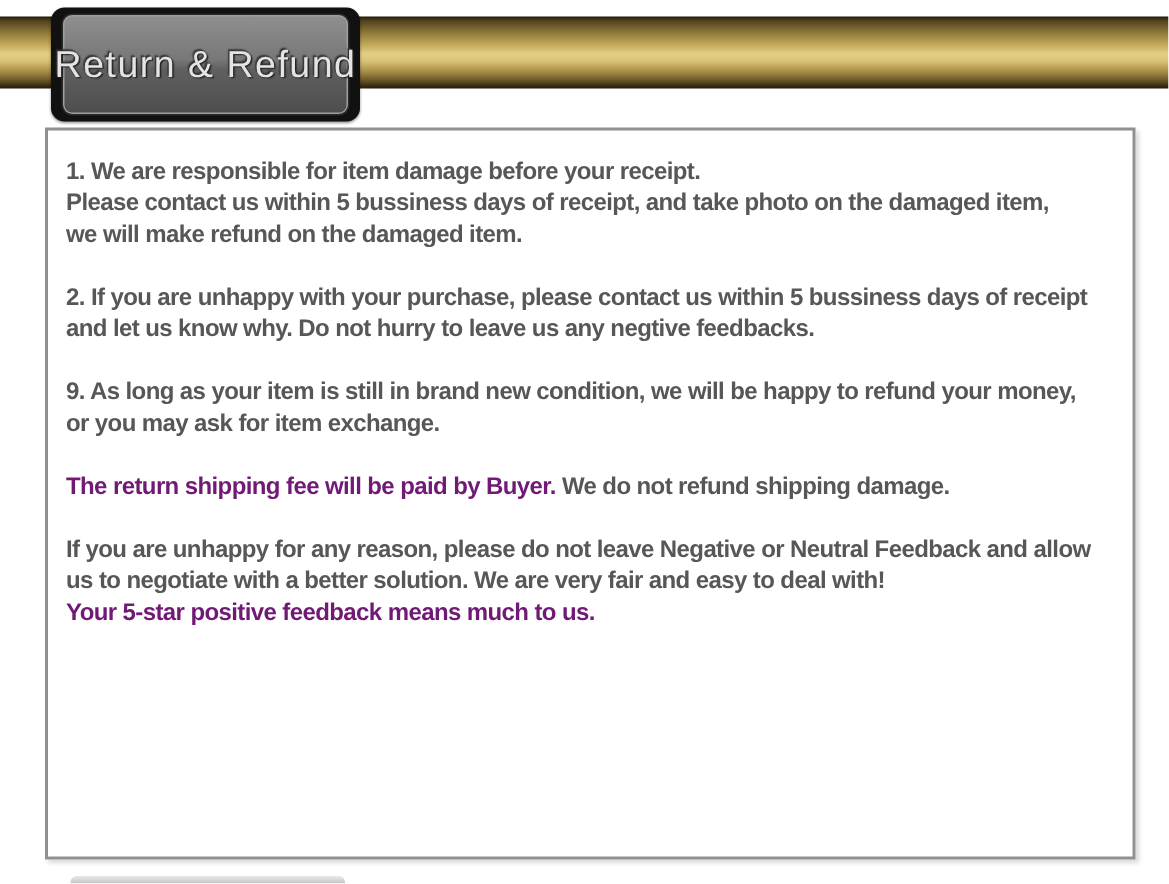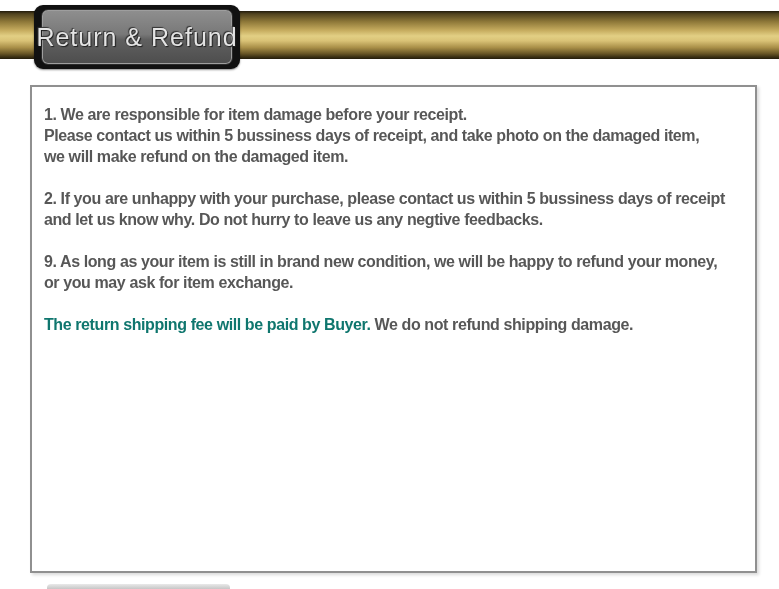--- a/index.html
+++ b/index.html
@@ -17,21 +17,21 @@
     width:779px; height:48px;
     background:linear-gradient(to bottom,
       #211a0b 0%, #51431f 6%, #8d7738 22%, #c5ab5e 40%,
       #e2cf84 52%, #d9c276 62%, #a98f48 76%, #6d5a28 88%,
       #3a2f13 96%, #231c0b 100%);
   }
 
   
   .banner-tag {
     position:absolute; left:34px; top:5px;
-    width:206px; height:64px;
+    width:206px; height:76px;
     background:#111111;
     border-radius:9px;
     box-shadow:0 1px 2px rgba(0,0,0,0.45);
   }
   .banner-inner {
     position:absolute; left:7px; right:7px; top:4px; bottom:4px;
     border-radius:7px;
     border:1px solid #2a2a2a;
     background:linear-gradient(to bottom, #8f8f8f 0%, #787878 45%, #606060 55%, #4d4d4d 100%);
     box-shadow:inset 0 0 0 1px #9e9e9e;
@@ -58,21 +58,21 @@
     font-weight:bold;
     font-size:16px;
     line-height:21px;
     letter-spacing:-0.4px;
     color:#575757;
   }
   .policy p {
     margin:4px 0 21px 0;
     white-space:pre-line;
   }
-  .magenta { color:#0f766e; }
+  .magenta { color:#701a75; }
 
   
   .next-banner-sliver {
     position:absolute; left:47px; top:584px;
     width:183px; height:5px;
     background:linear-gradient(to bottom, #e9e9e9, #c6c6c6);
     border-radius:4px 4px 0 0;
   }
 </style>
 </head>
@@ -89,16 +89,19 @@
 <div class="content-box">
   <div class="policy">
     <p><span>1. We are responsible for item damage before your receipt.
 Please contact us within 5 bussiness days of receipt, and take photo on the damaged item,
 we will make refund on the damaged item.</span></p>
     <p><span>2. If you are unhappy with your purchase, please contact us within 5 bussiness days of receipt
 and let us know why. Do not hurry to leave us any negtive feedbacks.</span></p>
     <p><span>9. As long as your item is still in brand new condition, we will be happy to refund your money,
 or you may ask for item exchange.</span></p>
     <p><span class="magenta">The return shipping fee will be paid by Buyer.</span><span>  We do not refund shipping damage.</span></p>
+    <p><span>If you are unhappy for any reason, please do not leave Negative or Neutral Feedback and allow
+us to negotiate with a better solution. We are very fair and easy to deal with!
+</span><span class="magenta">Your 5-star positive feedback means much to us.</span></p>
   </div>
 </div>
 
 <div class="next-banner-sliver"></div>
 
 </body></html>

